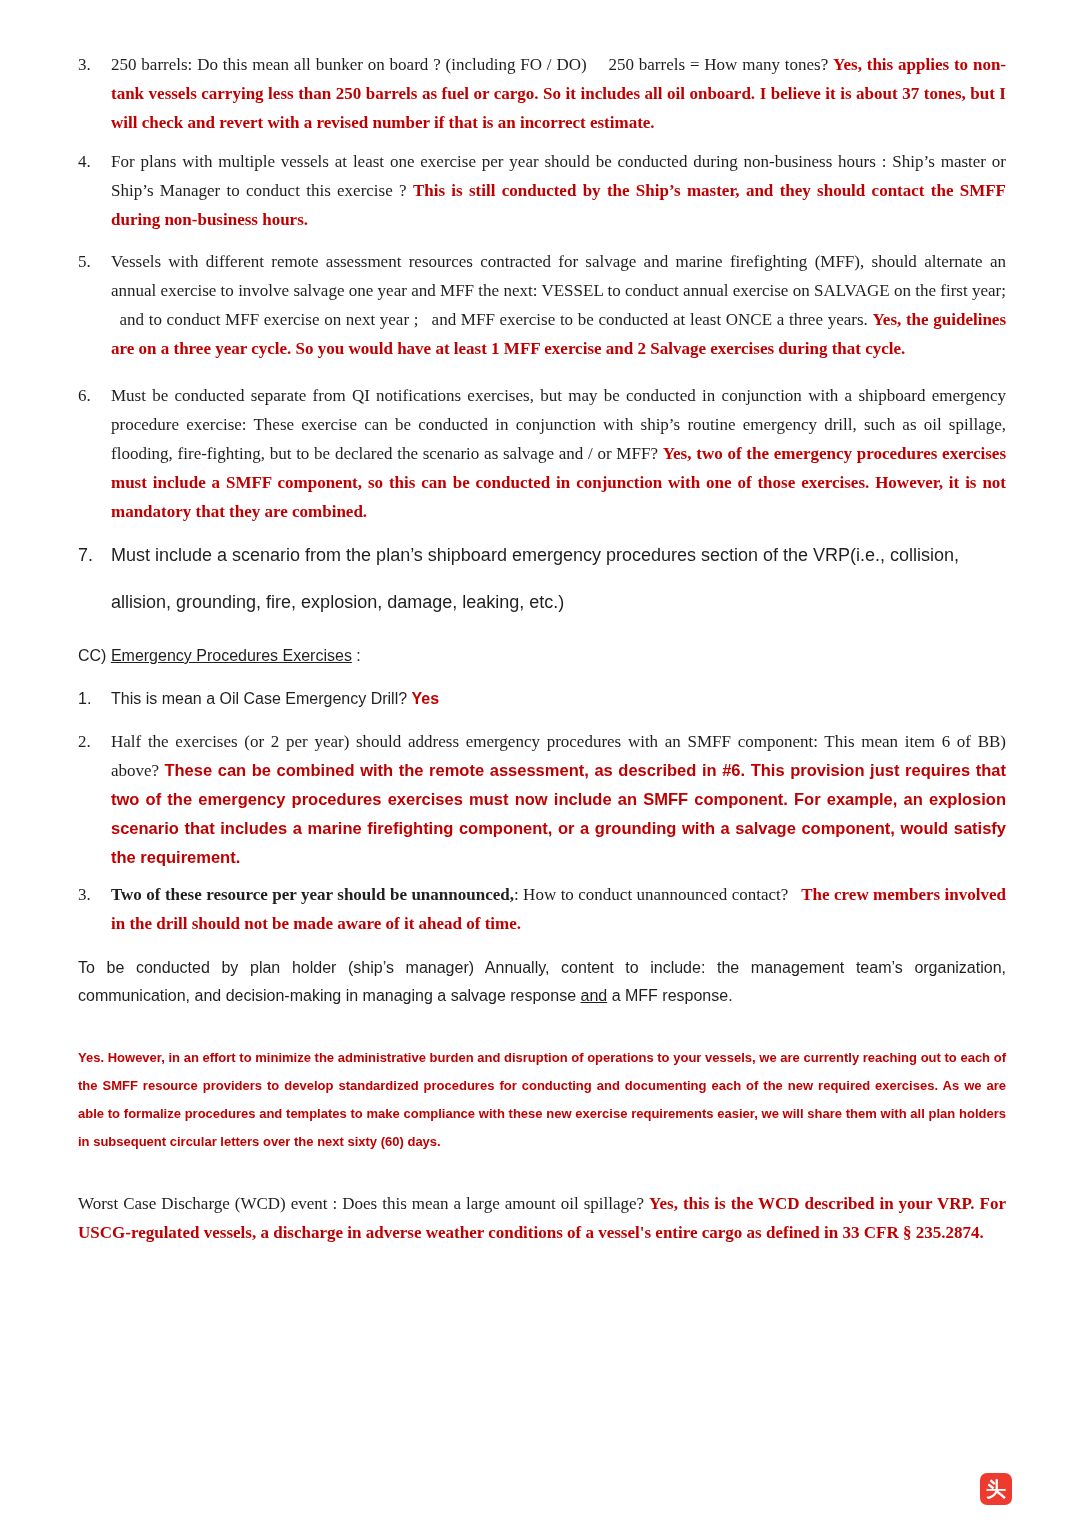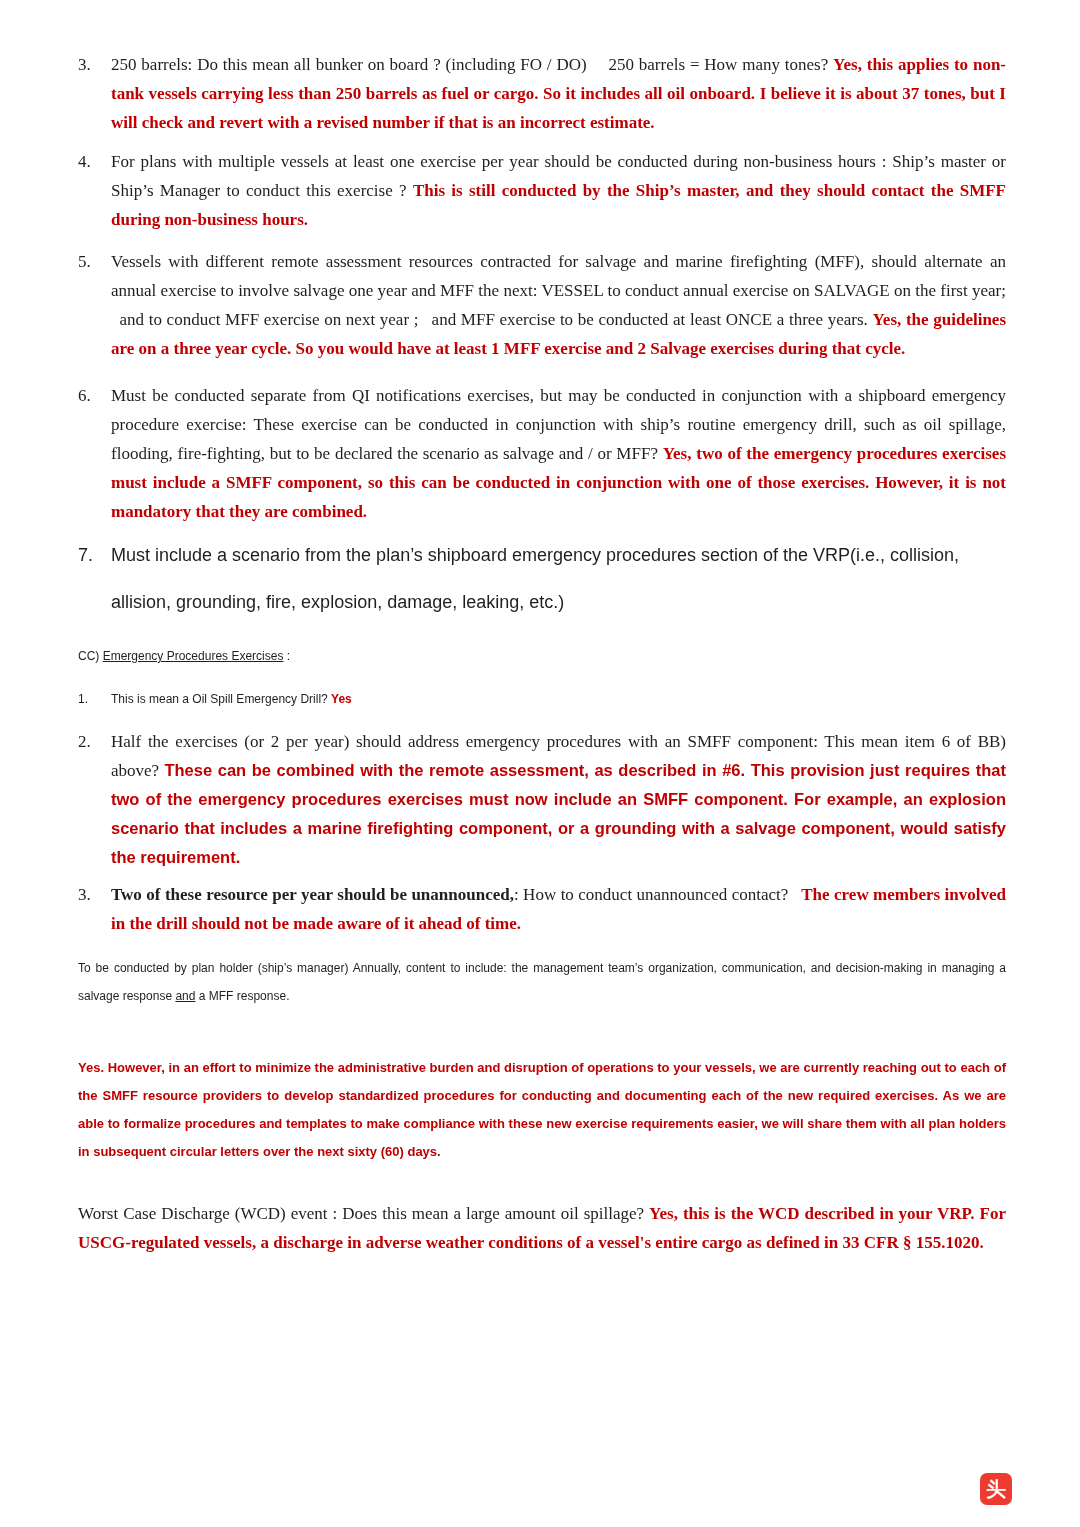--- a/index.html
+++ b/index.html
@@ -13,41 +13,41 @@
   }
   .doc { position: absolute; left: 78px; top: 50px; width: 928px; }
 
   .block { }
   .li { display: flex; }
   .marker { flex: 0 0 33px; }
   .li-body { flex: 1; }
   .just { text-align: justify; }
 
   .serif17 { font-family: "Liberation Serif", serif; font-size: 17px; line-height: 29px; }
-  .sans16  { font-family: "Liberation Sans", sans-serif; font-size: 12px; line-height: 28px; }
+  .sans16  { font-family: "Liberation Sans", sans-serif; font-size: 16px; line-height: 28px; }
   .item7   { font-family: "Liberation Sans", sans-serif; font-size: 18px; line-height: 47px; }
   .redpara { font-family: "Liberation Sans", sans-serif; font-size: 13px; line-height: 28px;
              color: #c00000; font-weight: 700; }
 
   .seg-b { font-weight: 700; }
   .seg-u { text-decoration: underline; }
   .seg-r { color: #c00000; font-weight: 700; }
   .seg-i { }
   .seg-sans { font-family: "Liberation Sans", sans-serif; font-size: 16.5px; margin-top: 8px; }
 
   .mb6  { margin-bottom: 6px; }
   .mb8  { margin-bottom: 8px; }
   .mb10 { margin-bottom: 10px; }
   .mb13 { margin-bottom: 13px; }
   .mb14 { margin-bottom: 14px; }
   .mb15 { margin-bottom: 15px; }
   .mb16 { margin-bottom: 16px; }
   .mb18 { margin-bottom: 18px; }
   .mb33 { margin-bottom: 33px; }
-  .mb36 { margin-bottom: 44px; }
+  .mb36 { margin-bottom: 34px; }
 
   .watermark {
     position: absolute; right: 68px; bottom: 22px;
     display: flex; align-items: center; gap: 9px;
   }
   .wm-icon {
     width: 32px; height: 32px; border-radius: 7px;
     background: #ee3b30;
     display: flex; align-items: center; justify-content: center;
     color: #ffffff; font-size: 20px; font-weight: 700;
@@ -87,21 +87,21 @@
     <span class="marker">7.</span>
     <div class="li-body"><span>Must include a scenario from the plan’s shipboard emergency procedures section of the VRP(i.e., collision, allision, grounding, fire, explosion, damage, leaking, etc.)</span></div>
   </div>
 
   <div class="block sans16 mb15">
     <div><span>CC) </span><span class="seg-u">Emergency Procedures Exercises</span><span> :</span></div>
   </div>
 
   <div class="block li sans16 mb14">
     <span class="marker">1.</span>
-    <div class="li-body"><span>This is mean a Oil Spill Emergency Drill? </span><span class="seg-r">Yes</span></div>
+    <div class="li-body"><span>This is mean a Oil Case Emergency Drill? </span><span class="seg-r">Yes</span></div>
   </div>
 
   <div class="block li serif17 mb8">
     <span class="marker">2.</span>
     <div class="li-body just"><span>Half the exercises (or 2 per year) should address emergency procedures with an SMFF component: This mean item 6 of BB) above? </span><span class="seg-r seg-sans">These can be combined with the remote assessment, as described in #6. This provision just requires that two of the emergency procedures exercises must now include an SMFF component. For example, an explosion scenario that includes a marine firefighting component, or a grounding with a salvage component, would satisfy the requirement.</span></div>
   </div>
 
   <div class="block li serif17 mb16">
     <span class="marker">3.</span>
     <div class="li-body just"><span class="seg-b">Two of these resource per year should be unannounced,</span><span>: How to conduct unannounced contact?  </span><span class="seg-r">The crew members involved in the drill should not be made aware of it ahead of time.</span></div>
@@ -110,20 +110,20 @@
 
   <div class="block sans16 just mb36">
     <div><span>To be conducted by plan holder (ship’s manager) Annually, content to include: the management team’s organization, communication, and decision-making in managing a salvage response </span><span class="seg-u">and</span><span> a MFF response.</span></div>
   </div>
 
   <div class="block redpara just mb33">
     <div><span>Yes. However, in an effort to minimize the administrative burden and disruption of operations to your vessels, we are currently reaching out to each of the SMFF resource providers to develop standardized procedures for conducting and documenting each of the new required exercises. As we are able to formalize procedures and templates to make compliance with these new exercise requirements easier, we will share them with all plan holders in subsequent circular letters over the next sixty (60) days.</span></div>
   </div>
 
   <div class="block serif17 just">
-    <div><span>Worst Case Discharge (WCD) event : Does this mean a large amount oil spillage? </span><span class="seg-r">Yes, this is the WCD described in your VRP. For USCG-regulated vessels, a discharge in adverse weather conditions of a vessel's entire cargo as defined in 33 CFR § 155.1020.</span></div>
+    <div><span>Worst Case Discharge (WCD) event : Does this mean a large amount oil spillage? </span><span class="seg-r">Yes, this is the WCD described in your VRP. For USCG-regulated vessels, a discharge in adverse weather conditions of a vessel's entire cargo as defined in 33 CFR § 235.2874.</span></div>
   </div>
 
 </div>
 
 <div class="watermark">
   <span class="wm-icon">头</span>
 </div>
 
 </body></html>

